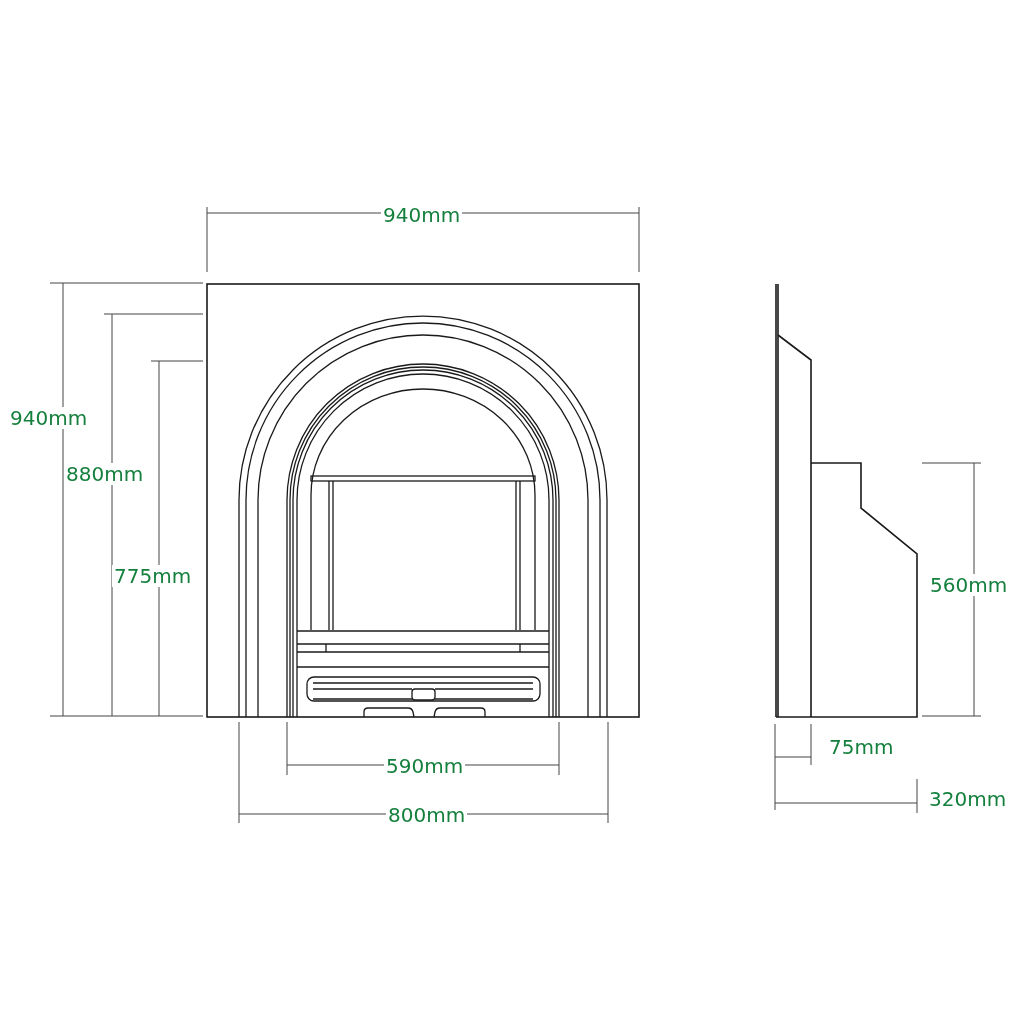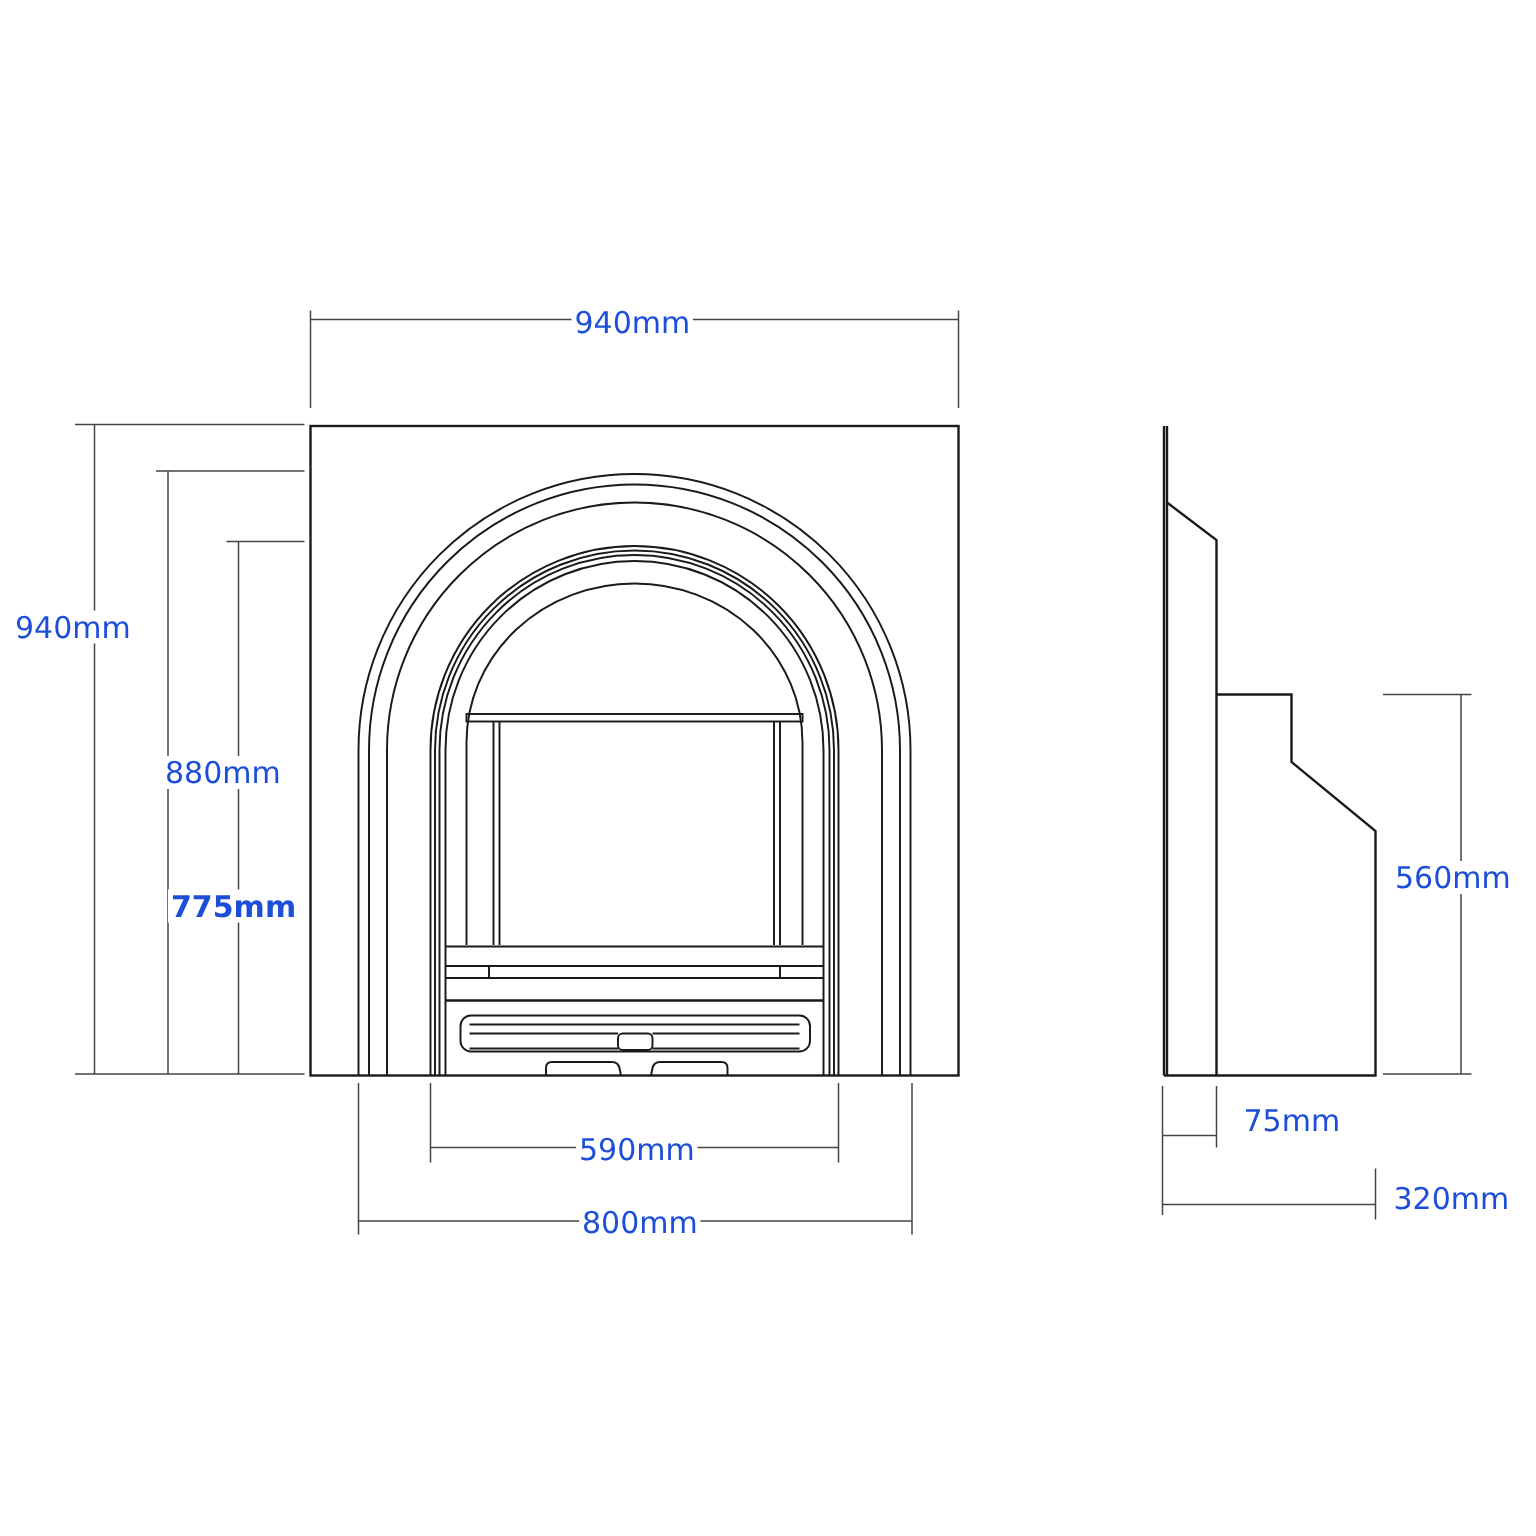--- a/index.html
+++ b/index.html
@@ -2,21 +2,21 @@
 <html><head>
 <meta charset="utf-8">
 <style>
   html, body { margin: 0; padding: 0; background: #ffffff; }
   body { width: 1024px; height: 1024px; position: relative; overflow: hidden;
          font-family: "DejaVu Sans", sans-serif; }
   svg { position: absolute; left: 0; top: 0; }
   .ln { stroke: #1a1a1a; stroke-width: 1.6; fill: none; }
   .thin { stroke: #1a1a1a; stroke-width: 1.3; fill: none; }
   .dim { stroke: #444; stroke-width: 1; fill: none; }
-  .lbl { position: absolute; font-size: 20px; color: #1d4ed8; background: #fff;
+  .lbl { position: absolute; font-size: 20px; color: #15803d; background: #fff;
          line-height: 22px; padding: 0 2px; white-space: nowrap; font-family: "DejaVu Sans", sans-serif; }
 </style>
 </head>
 <body>
 
 <svg width="1024" height="1024" viewBox="0 0 1024 1024">
 
   <g>
 
     <rect class="ln" x="207" y="284" width="432" height="433"></rect>
@@ -96,19 +96,19 @@
     <line class="dim" x1="811" y1="724" x2="811" y2="765"></line>
     <line class="dim" x1="775" y1="757" x2="811" y2="757"></line>
 
     <line class="dim" x1="917" y1="779" x2="917" y2="813"></line>
     <line class="dim" x1="775" y1="803" x2="917" y2="803"></line>
   </g>
 </svg>
 
 <div class="lbl" style="left:381px; top:204px;">940mm</div>
 <div class="lbl" style="left:8px; top:407px;">940mm</div>
-<div class="lbl" style="left:64px; top:504px;margin-left:44px;">880mm</div>
-<div class="lbl" style="left:112px; top:593px;font-weight:bold;">775mm</div>
+<div class="lbl" style="left:64px; top:463px;">880mm</div>
+<div class="lbl" style="left:112px; top:565px;">775mm</div>
 <div class="lbl" style="left:384px; top:755px;">590mm</div>
 <div class="lbl" style="left:386px; top:804px;text-align:center;">800mm</div>
 <div class="lbl" style="left:928px; top:574px;">560mm</div>
 <div class="lbl" style="left:817px; top:736px;margin-left:10px;">75mm</div>
 <div class="lbl" style="left:927px; top:788px;">320mm</div>
 
 </body></html>

